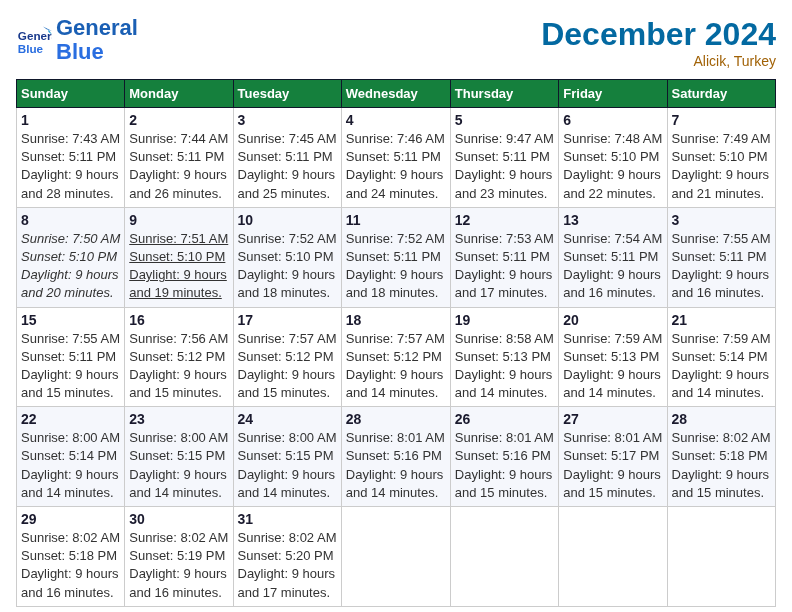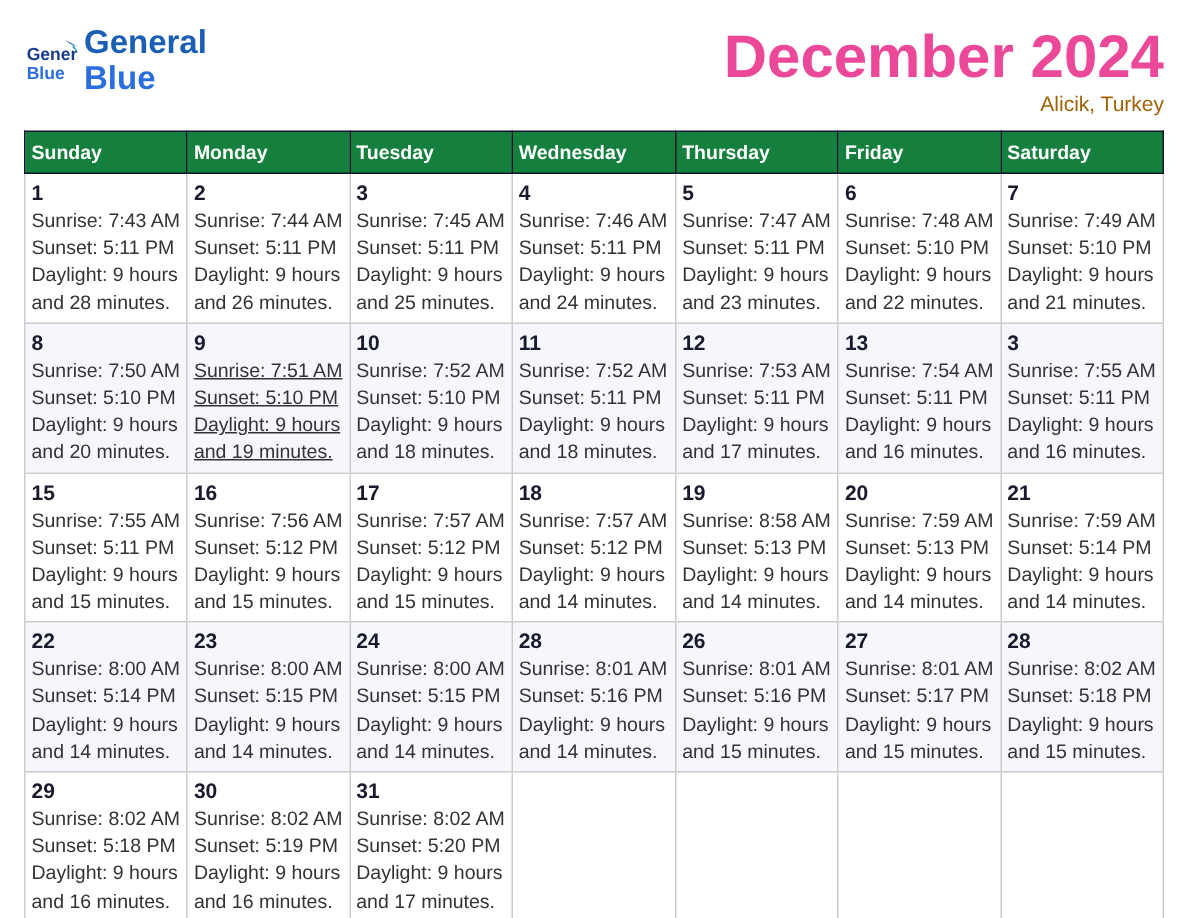--- a/index.html
+++ b/index.html
@@ -31,23 +31,23 @@
     }
     .logo-icon {
       width: 36px;
       height: 36px;
       margin-right: 4px;
     }
     .title-area {
       text-align: right;
     }
     .month-title {
-      font-size: 40px;
+      font-size: 32px;
       font-weight: bold;
-      color: #ec4899;
+      color: #0369a1;
     }
     .location {
       font-size: 14px;
       color: #a16207;
     }
     .calendar {
       width: 100%;
       border-collapse: collapse;
       font-size: 11px;
     }
@@ -144,41 +144,41 @@
 Daylight: 9 hours and 25 minutes.</div>
         </td>
         <td>
           <span class="day-number">4</span>
           <div class="day-info" style="white-space: pre-line;">Sunrise: 7:46 AM
 Sunset: 5:11 PM
 Daylight: 9 hours and 24 minutes.</div>
         </td>
         <td>
           <span class="day-number">5</span>
-          <div class="day-info" style="white-space: pre-line;">Sunrise: 7:47 AM
+          <div class="day-info" style="white-space: pre-line;">Sunrise: 9:47 AM
 Sunset: 5:11 PM
 Daylight: 9 hours and 23 minutes.</div>
         </td>
         <td>
           <span class="day-number">6</span>
           <div class="day-info" style="white-space: pre-line;">Sunrise: 7:48 AM
 Sunset: 5:10 PM
 Daylight: 9 hours and 22 minutes.</div>
         </td>
         <td>
           <span class="day-number">7</span>
           <div class="day-info" style="white-space: pre-line;">Sunrise: 7:49 AM
 Sunset: 5:10 PM
 Daylight: 9 hours and 21 minutes.</div>
         </td>
       </tr>
       <tr>
         <td>
           <span class="day-number">8</span>
-          <div class="day-info" style="white-space: pre-line;">Sunrise: 7:50 AM
+          <div class="day-info" style="white-space: pre-line; font-style: italic;">Sunrise: 7:50 AM
 Sunset: 5:10 PM
 Daylight: 9 hours and 20 minutes.</div>
         </td>
         <td>
           <span class="day-number">9</span>
           <div class="day-info" style="white-space: pre-line; text-decoration: underline;">Sunrise: 7:51 AM
 Sunset: 5:10 PM
 Daylight: 9 hours and 19 minutes.</div>
         </td>
         <td>

